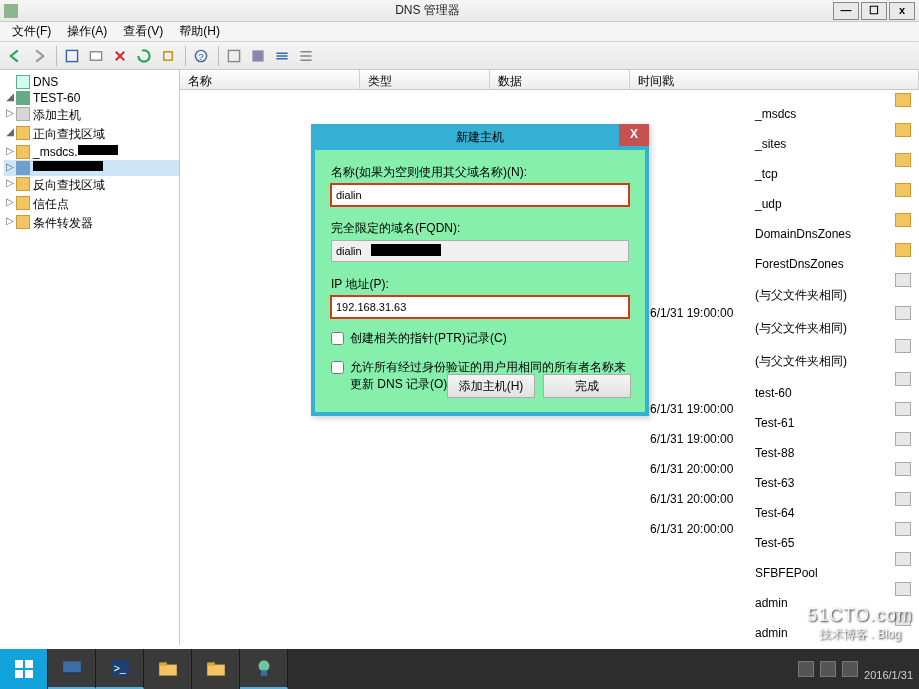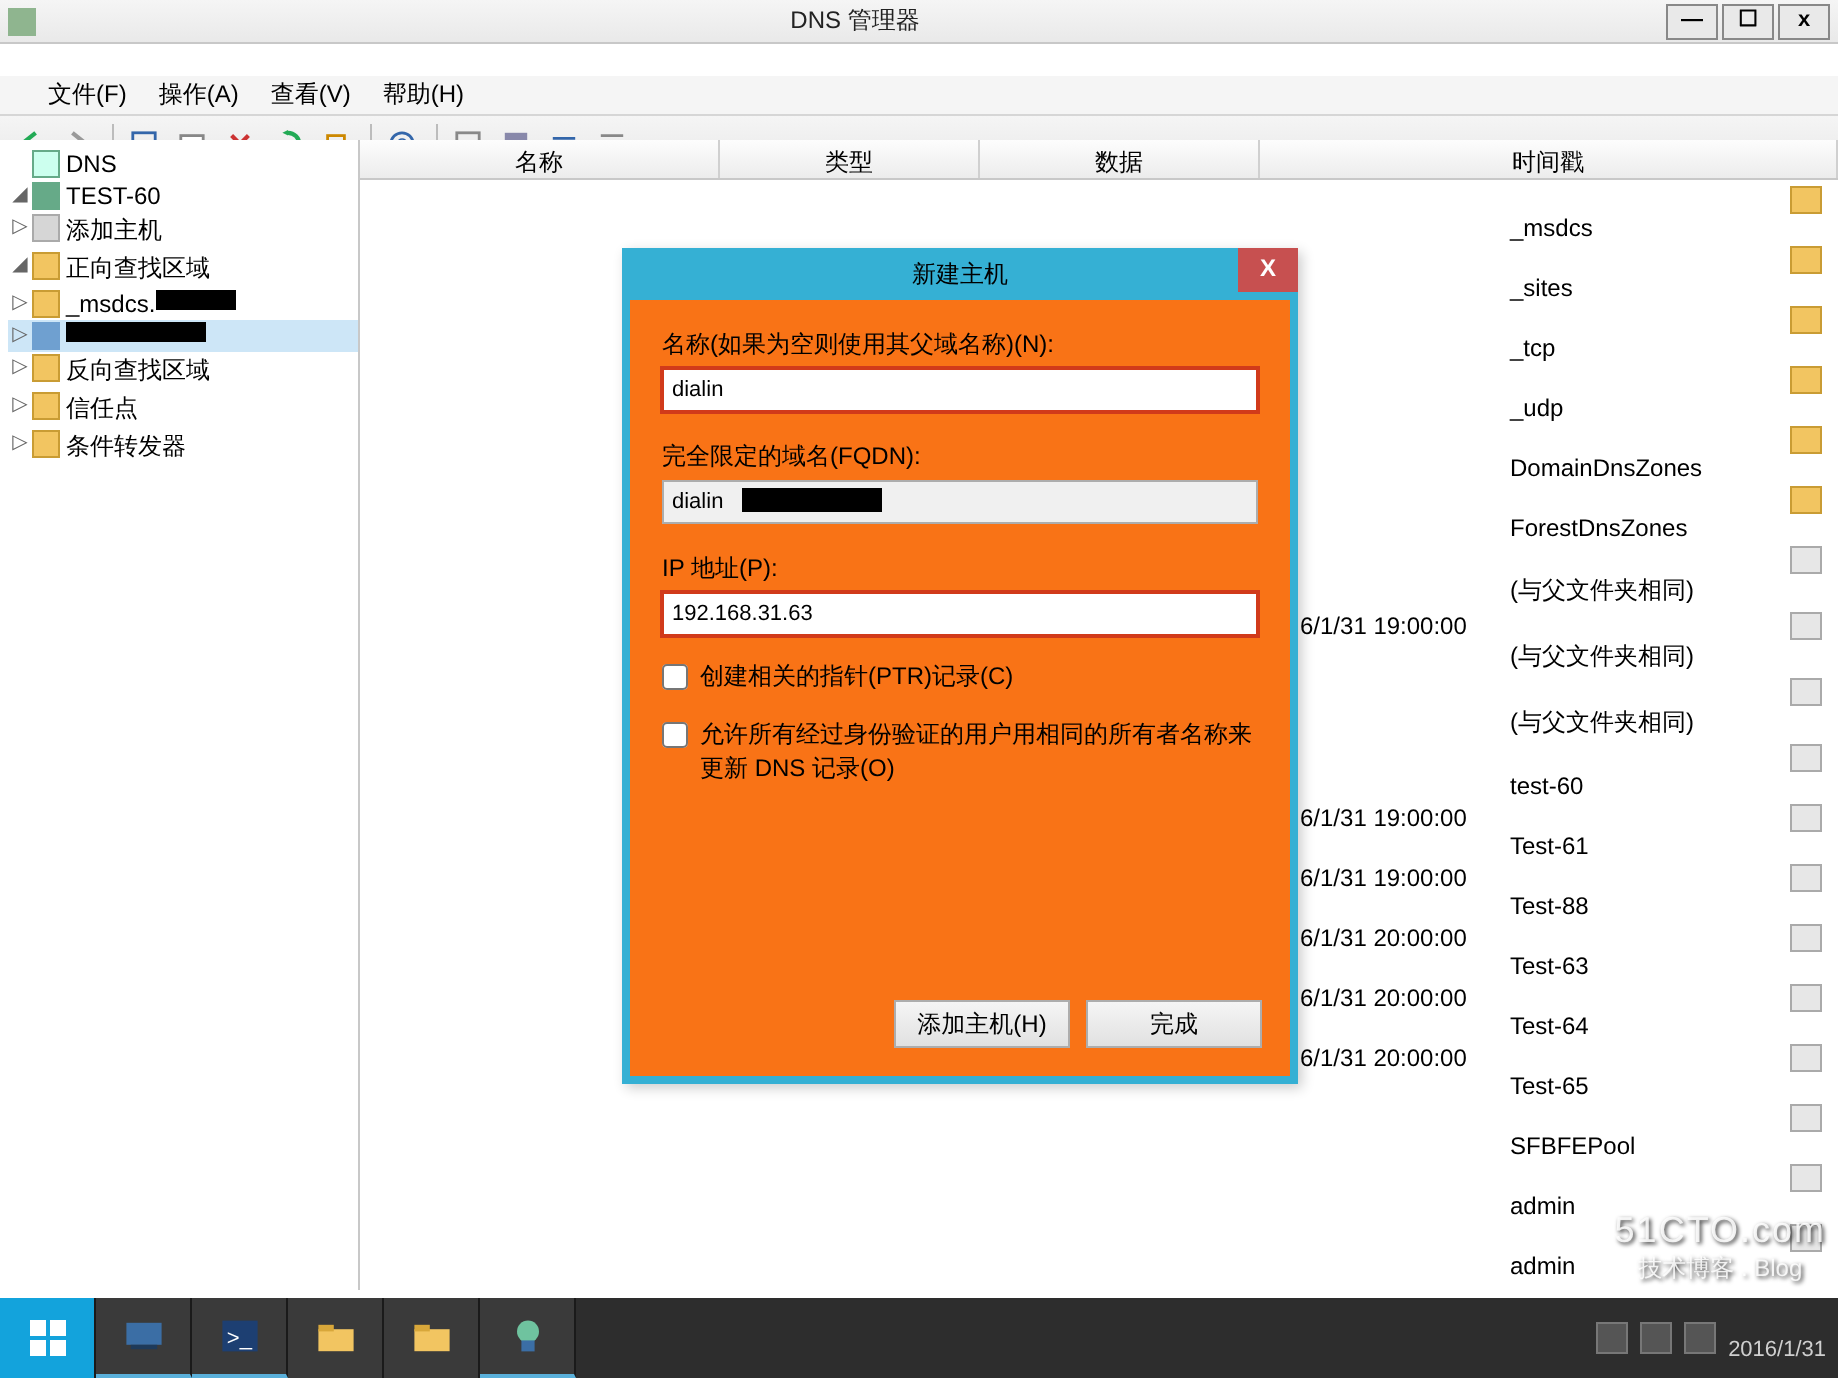--- a/index.html
+++ b/index.html
@@ -6,21 +6,21 @@
   body { background: #fff; width: 919px; height: 689px; overflow: hidden; position: relative; font-size: 12px; }
 
   
   .titlebar { height: 22px; background: linear-gradient(#f5f5f5,#e9e9e9); display: flex; align-items: center; padding: 0 4px; border-bottom: 1px solid #c8c8c8; }
   .titlebar .app-icon { width: 14px; height: 14px; background: #8fb58f; margin-right: 6px; }
   .titlebar .title { flex: 1; text-align: center; color: #222; }
   .titlebar .winbtns { display: flex; }
   .titlebar .winbtn { width: 26px; height: 18px; border: 1px solid #888; background: #e9e9e9; margin-left: 2px; text-align: center; line-height: 15px; cursor: pointer; font-weight: bold; font-size: 11px; }
 
   
-  .menubar { height: 20px; background: #f5f5f5; display: flex; align-items: center; padding: 0 16px; border-bottom: 1px solid #d6d6d6; margin-top: 16px; }
+  .menubar { height: 20px; background: #f5f5f5; display: flex; align-items: center; padding: 0 4px; border-bottom: 1px solid #d6d6d6; }
   .menubar .menuitem { padding: 2px 8px; cursor: pointer; }
 
   
   .toolbar { height: 28px; background: linear-gradient(#f5f5f5,#e8e8e8); display: flex; align-items: center; padding: 0 4px; border-bottom: 1px solid #c8c8c8; }
   .toolbar .tbtn { width: 22px; height: 22px; border: 1px solid transparent; display: flex; align-items: center; justify-content: center; margin-right: 2px; cursor: pointer; }
   .toolbar .sep { width: 1px; height: 20px; background: #bcbcbc; margin: 0 4px; }
   .tbtn svg { width: 14px; height: 14px; }
 
   
   .main { position: absolute; top: 70px; left: 0; right: 0; bottom: 44px; display: flex; }
@@ -36,30 +36,30 @@
   .ic-dns { background: #cfe; border: 1px solid #6a8; }
   .ic-host { background: #e7e7e7; border: 1px solid #aaa; }
   .indent0 { padding-left: 0; }
   .indent1 { padding-left: 14px; }
   .indent2 { padding-left: 28px; }
   .indent3 { padding-left: 42px; }
   .blackbox { display:inline-block; background:#000; height:10px; width:40px; }
 
   .content { flex: 1; position: relative; background: #fff; }
   .colhead { display: flex; height: 20px; background: linear-gradient(#fdfdfd,#ececec); border-bottom: 1px solid #c8c8c8; }
-  .colhead .col { padding: 3px 8px; border-right: 1px solid #d0d0d0; text-align: center; }
+  .colhead .col { padding: 3px 8px; border-right: 1px solid #d0d0d0; }
   .col0 { width: 180px; } .col1 { width: 130px; } .col2 { width: 140px; } .col3 { flex:1; }
   .listarea { padding: 2px 0; }
   .row { display: flex; align-items: flex-end; padding: 1px 4px; cursor: pointer; flex-direction: column; }
   .row .ricon { width: 16px; height: 14px; margin-right: 4px; }
   .row .cellname { width: 160px; }
   .row .celltime { position: absolute; left: 470px; }
 
   
-  .dialog { position: absolute; left: 311px; top: 124px; width: 338px; height: 418px; border: 4px solid #35b0d4; background: #f97316; box-shadow: 2px 2px 6px rgba(0,0,0,0.2); font-size: 12px; }
+  .dialog { position: absolute; left: 311px; top: 124px; width: 338px; height: 292px; border: 4px solid #35b0d4; background: #86efac; box-shadow: 2px 2px 6px rgba(0,0,0,0.2); font-size: 12px; }
   .dlg-title { height: 26px; background: #35b0d4; display: flex; align-items: center; position: relative; margin: -4px -4px 0 -4px; }
   .dlg-title .t { flex: 1; text-align: center; color: #000; }
   .dlg-close { position: absolute; right: 0; top: 0; width: 30px; height: 22px; background: #c75050; color: #fff; text-align: center; line-height: 20px; font-weight: bold; cursor: pointer; }
   .dlg-body { padding: 14px 16px; }
   .dlg-body .lbl { display: block; margin-bottom: 3px; }
   .dlg-body input.text { width: 100%; height: 22px; border: 1px solid #adadad; padding: 2px 4px; font-size: 11px; }
   .hl-red { outline: 2px solid #d13a1a; outline-offset: -1px; }
   .dlg-body .chk { display: flex; align-items: flex-start; margin-top: 12px; }
   .dlg-body .chk input { margin-right: 6px; margin-top: 2px; }
   .dlg-btns { position: absolute; right: 14px; bottom: 14px; display: flex; }

